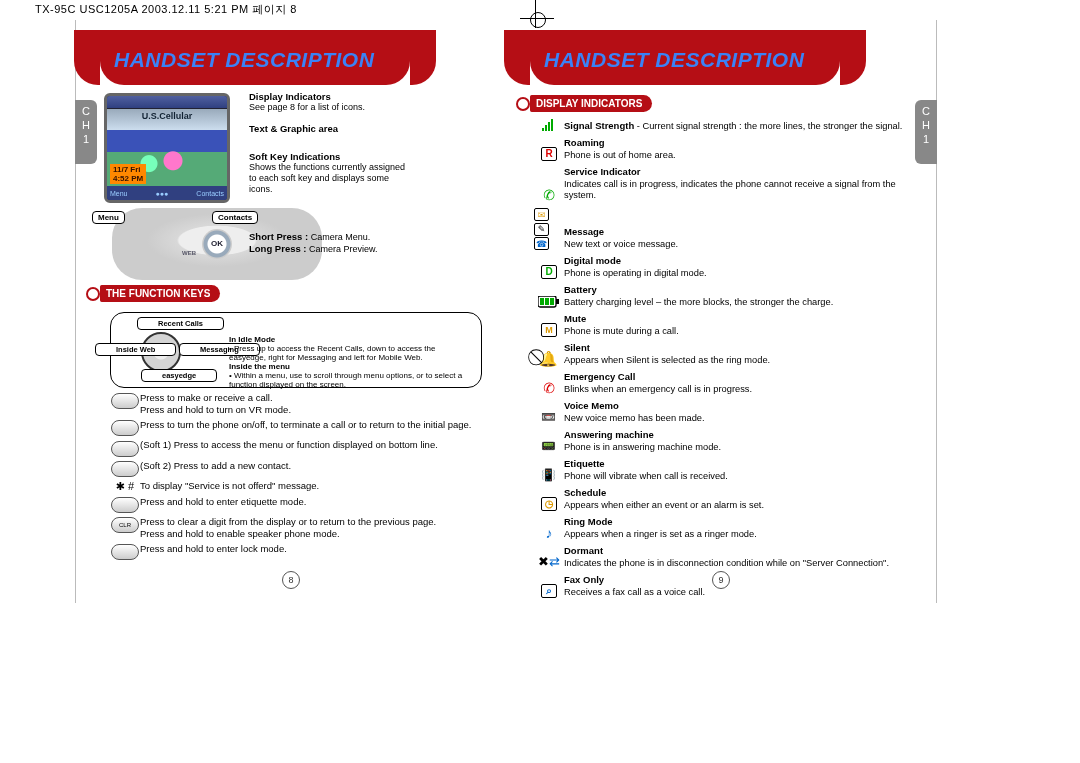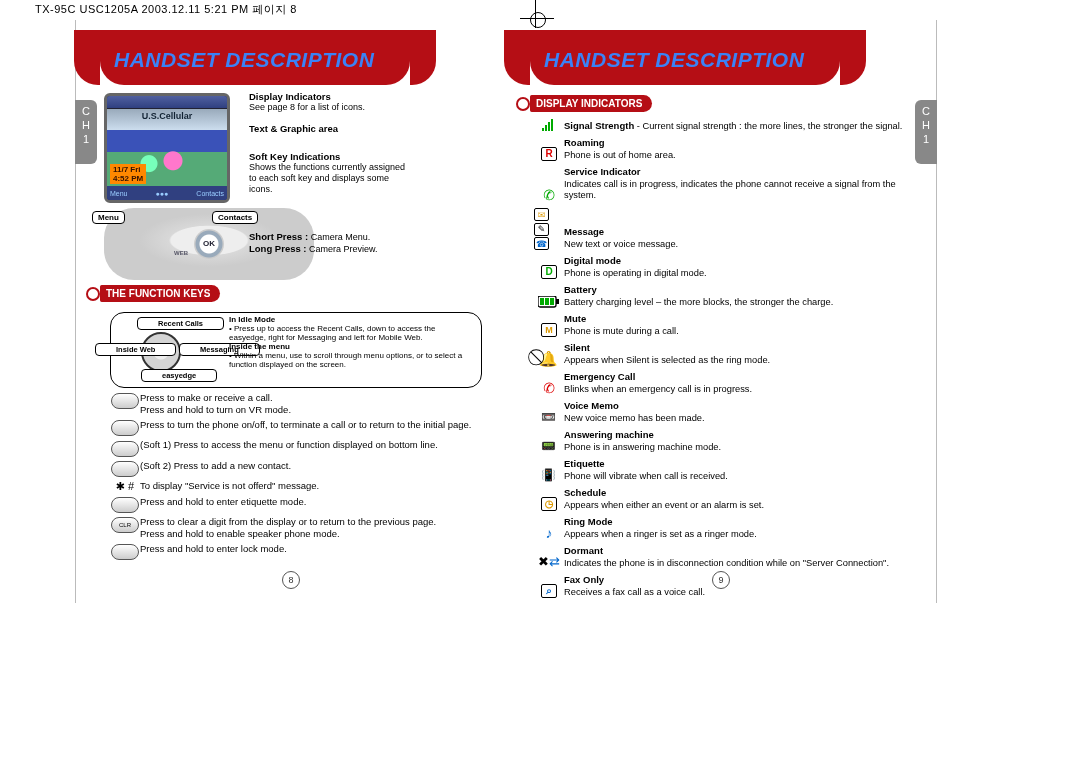--- a/index.html
+++ b/index.html
@@ -21,29 +21,29 @@
   
   .phone-area{position:relative;margin-left:28px;height:190px}
   .screen{width:120px;height:104px;border:3px solid #666;border-radius:6px;overflow:hidden;background:#2a2a6a;position:relative}
   .screen .topbar{height:12px;background:linear-gradient(#5060a0,#304080);border-bottom:1px solid #223}
   .screen .carrier{height:21px;background:linear-gradient(#9ab,#cde);color:#123;font-weight:bold;font-size:9px;text-align:center;line-height:14px}
   .screen .pic{height:56px;background:radial-gradient(circle at 35% 60%,#7fb 0 8px,transparent 9px),radial-gradient(circle at 55% 55%,#f7c 0 9px,transparent 10px),linear-gradient(#3a52b8 0 40%,#5a7 40% 100%)}
   .screen .date{position:absolute;left:3px;bottom:16px;background:#f80;color:#310;font-size:8px;padding:1px 3px;font-weight:bold;line-height:9px}
   .screen .softrow{position:absolute;bottom:0;left:0;right:0;height:14px;background:#304080;display:flex;justify-content:space-between;font-size:7px;color:#9cf;padding:0 3px;align-items:center}
   .callout{position:absolute;font-size:9px;line-height:11px;color:#000}
   .callout b{display:block;font-size:9.5px}
-  .keypad{position:absolute;top:115px;left:0;width:210px;height:72px;background:radial-gradient(ellipse at 50% 45%,#eee 0 38px,#d8d8d8 40px,#ccc 70px);border-radius:30px}
+  .keypad{position:absolute;top:115px;left:8px;width:210px;height:72px;background:radial-gradient(ellipse at 50% 45%,#eee 0 38px,#d8d8d8 40px,#ccc 70px);border-radius:30px}
   .keypad .ok{position:absolute;left:50%;top:50%;transform:translate(-50%,-50%);width:30px;height:30px;background:radial-gradient(circle,#fff 0 9px,#9ab 10px 13px,#ccc 14px);border-radius:50%;color:#223;font-size:8px;font-weight:bold;text-align:center;line-height:30px}
   .keypad .ok::after{content:"WEB";position:absolute;left:-20px;top:9px;font-size:6px;color:#556}
   .pill{position:absolute;background:#fff;border:1px solid #000;border-radius:4px;font-size:8px;padding:1px 5px;font-weight:bold}
   
   .fn-box{border:1.5px solid #000;border-radius:14px;margin:6px 24px 4px 34px;height:74px;position:relative}
   .fn-box .center{position:absolute;left:30px;top:19px;width:36px;height:36px;border:2px solid #333;border-radius:50%;background:radial-gradient(circle,#eee 0 7px,#d4d4d4 8px)}
   .fn-pill{position:absolute;background:#fff;border:1px solid #000;border-radius:4px;font-size:7.5px;padding:1px 20px;font-weight:bold}
-  .fn-text{position:absolute;left:118px;top:2px;right:8px;font-size:8px;line-height:9px}
+  .fn-text{position:absolute;left:118px;top:22px;right:8px;font-size:8px;line-height:9px}
   .fn-text b{font-size:8px}
   
   .krow{display:flex;align-items:flex-start;margin:3px 24px 2px 34px}
   .kicon{width:30px;flex:none;text-align:center;font-size:14px}
   .kicon.sm{font-size:11px}
   .ktext{font-size:9.5px;line-height:12px}
   .page-num{position:absolute;bottom:14px;left:50%;transform:translateX(-50%);border:1px solid #555;border-radius:50%;width:16px;height:16px;line-height:16px;text-align:center;font-size:9px;color:#333}
   
   .ind-list{margin:2px 20px 0 28px}
   .ind{display:flex;align-items:flex-end;margin-bottom:5px}

